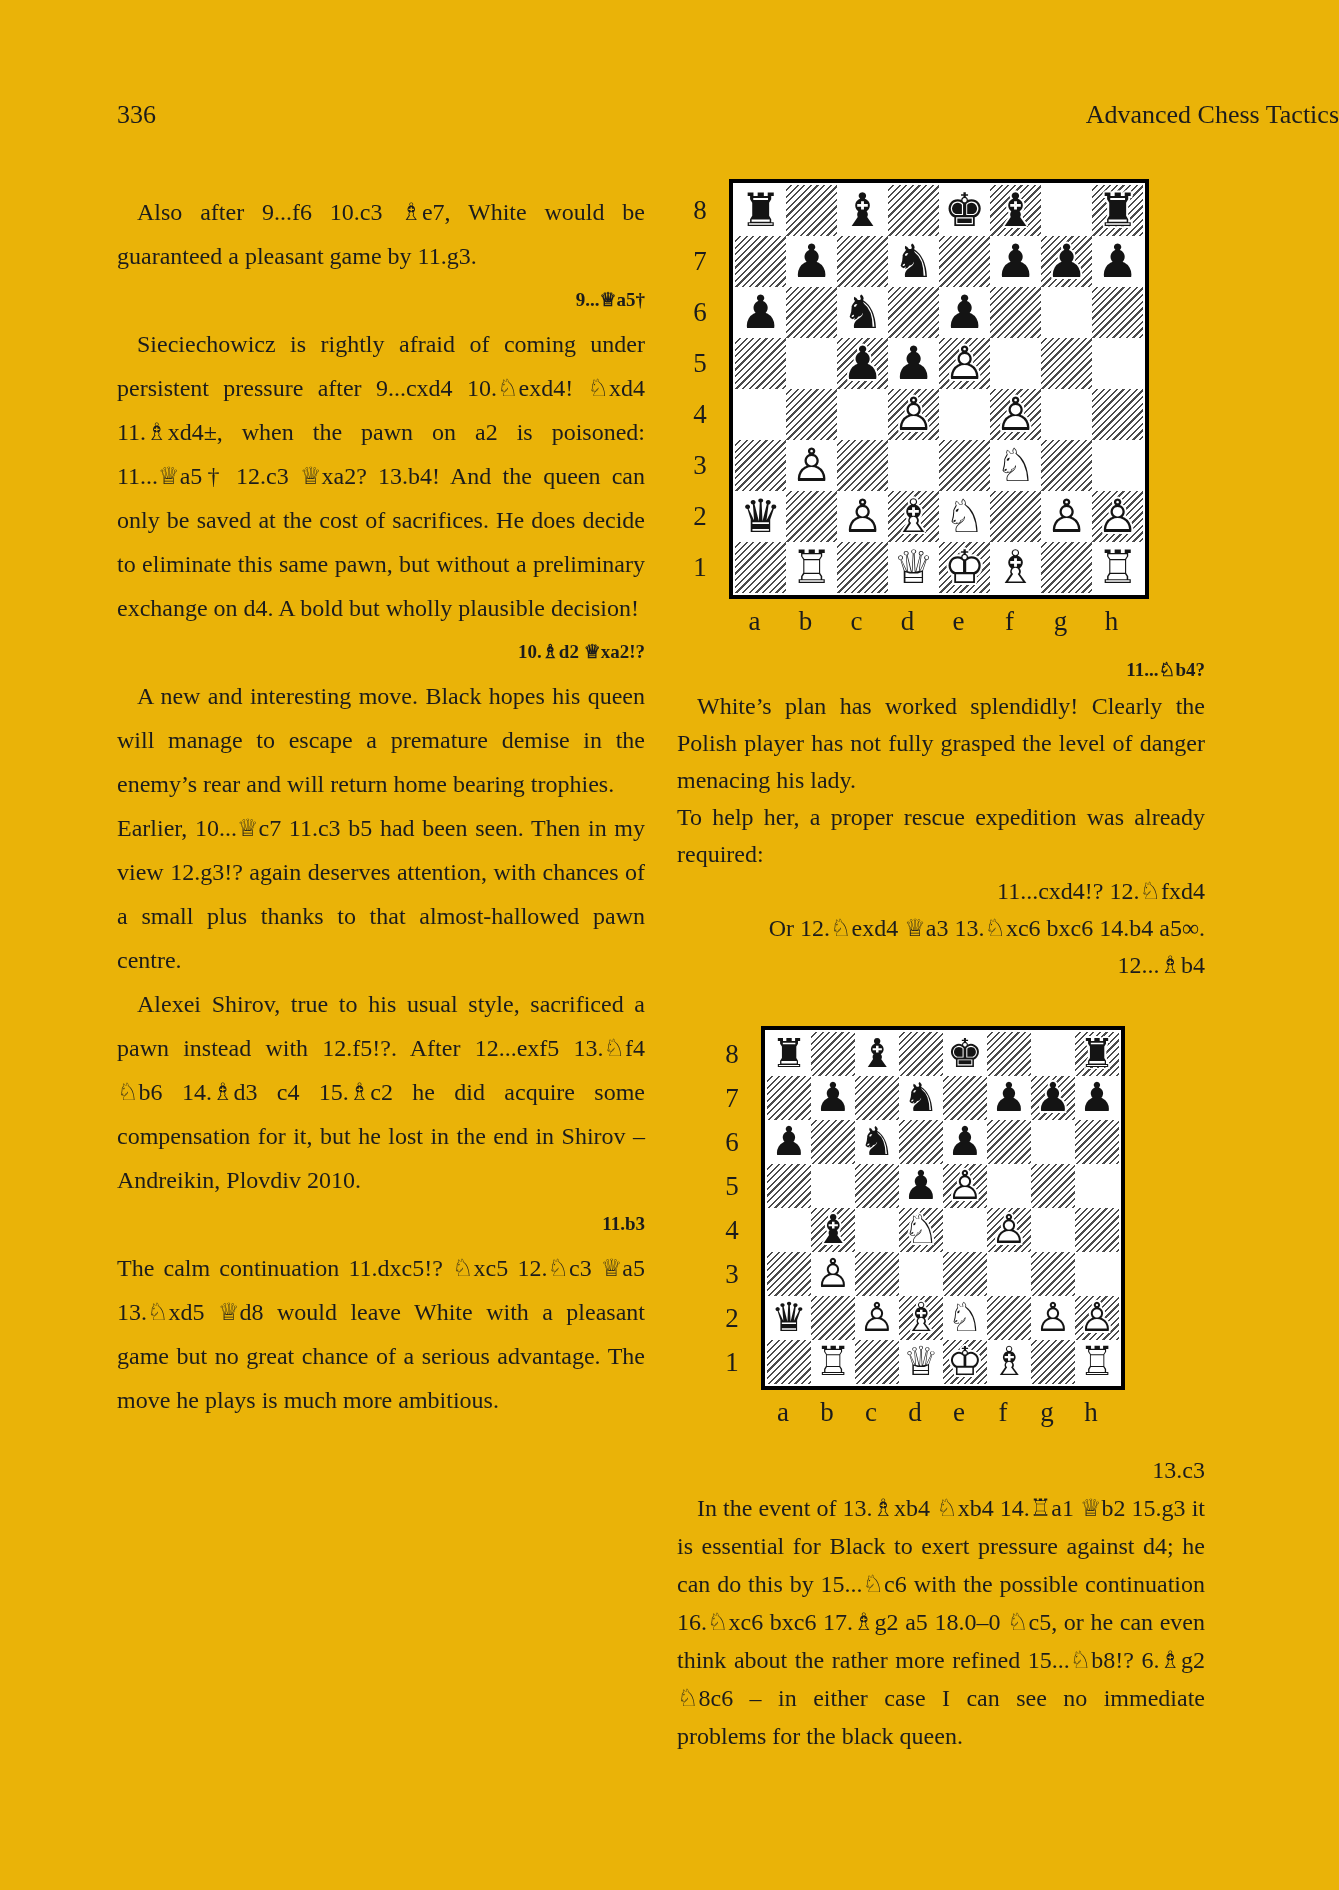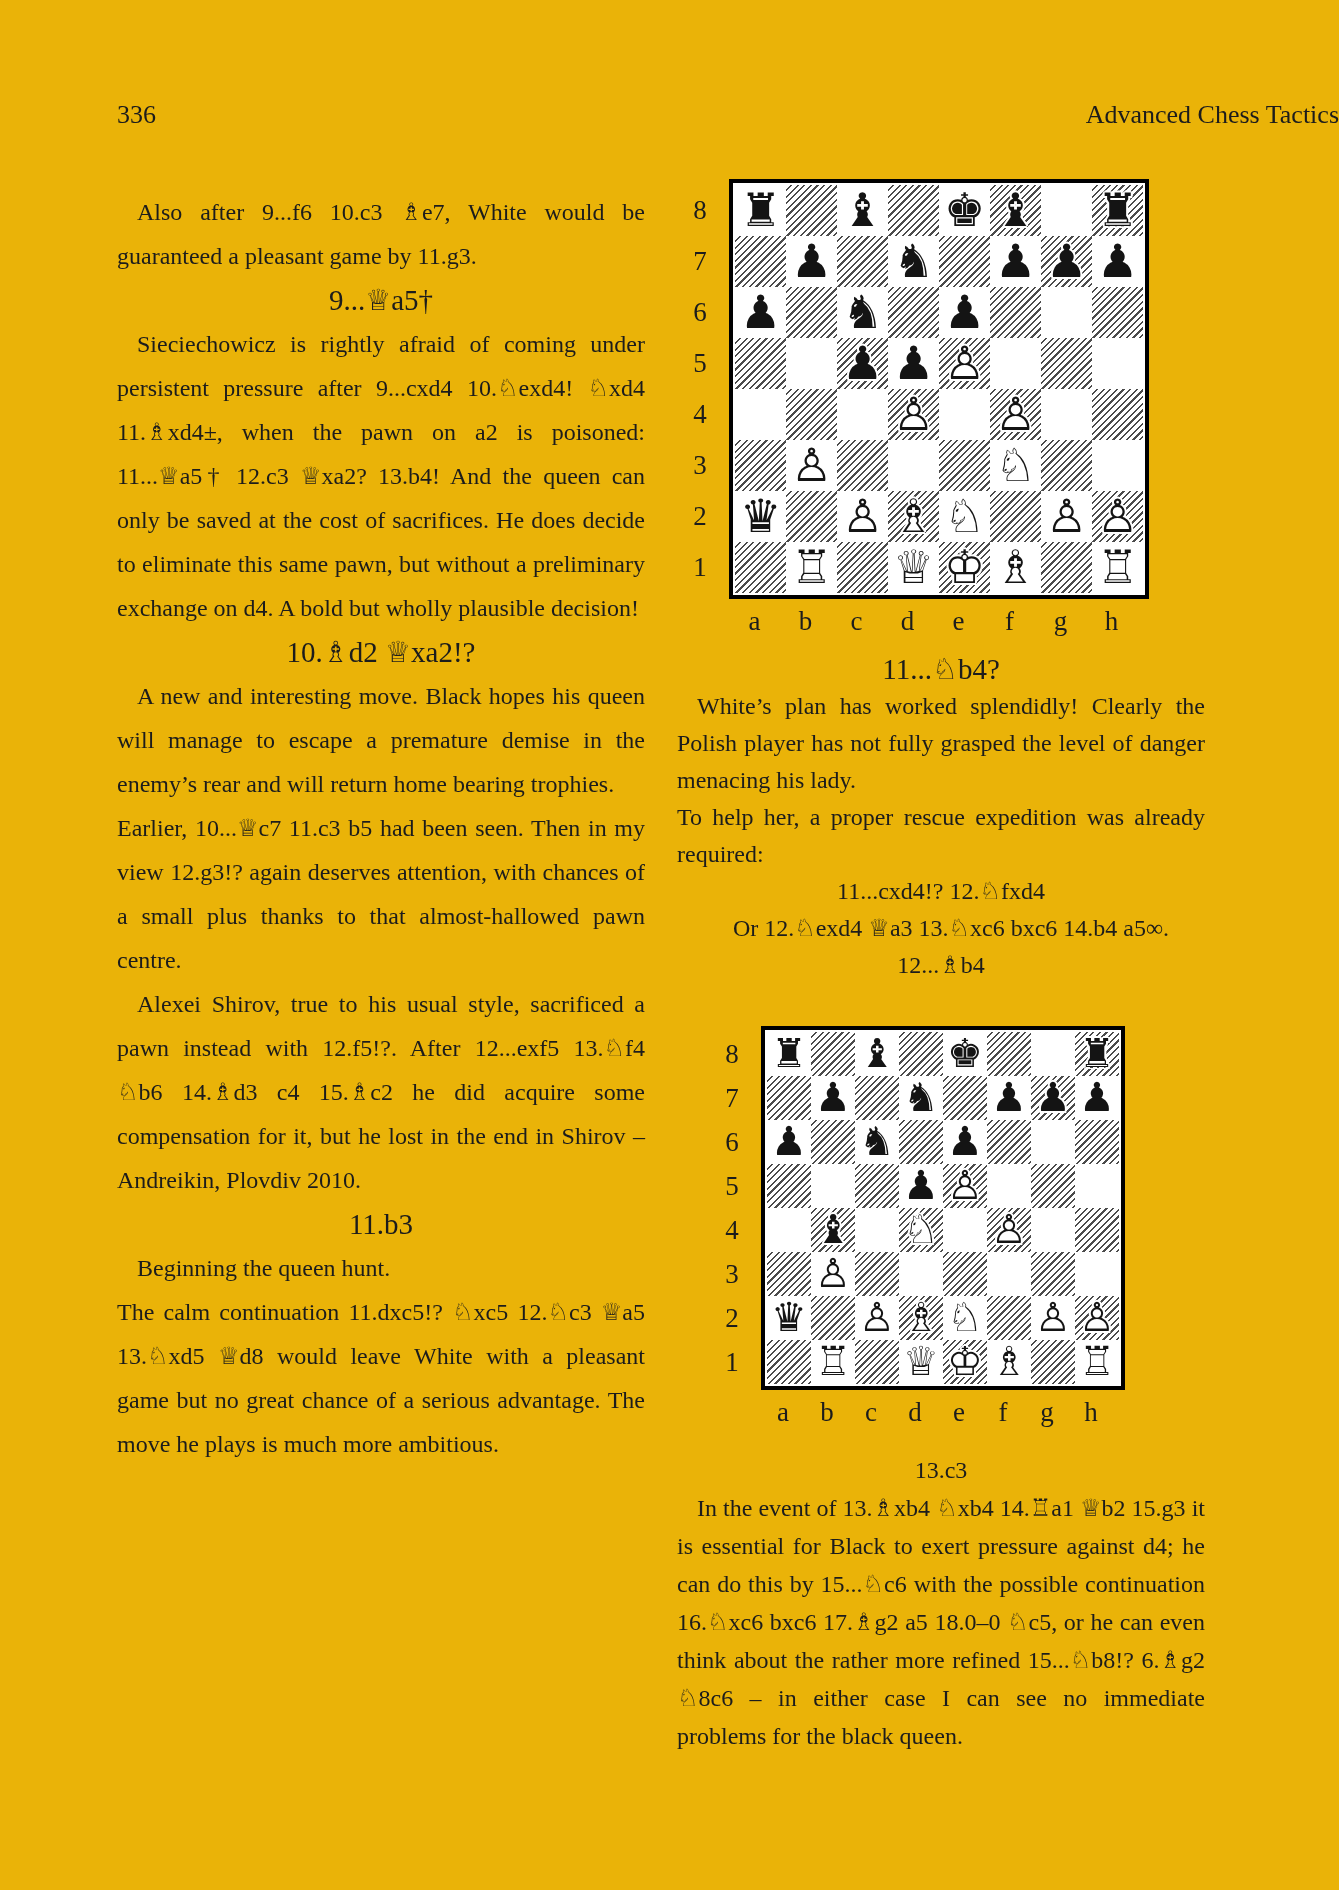--- a/index.html
+++ b/index.html
@@ -12,31 +12,31 @@
   .running-head{position:absolute;top:100px;left:0;width:100%;font-size:26px;}
   .page-num{position:absolute;left:117px;top:0;}
   .head-title{display:block;text-align:right;margin-left:9px;}
 
   .col{position:absolute;width:528px;text-align:justify;font-size:24px;}
   .col-left{left:117px;top:190px;line-height:44px;}
   .rc1{left:677px;top:651px;line-height:37px;}
   .rc2{left:677px;top:1424px;line-height:38px;margin-top:27px;}
 
   .col p, .col h3, .col div.vline{margin:0;padding:0;}
-  h3.mv{font-weight:normal;font-size:29px;text-align:center;}
+  h3.mv{font-weight:bold;font-size:19px;text-align:right;}
   .indent{text-indent:20px;}
   .mt-sm{margin-top:4px;}
   .mt-h1{margin-top:28px;}
   .mt-h2{margin-top:22px;}
   .mt-h3{margin-top:26px;}
   .mt-p{margin-top:32px;}
   .mt-p2{margin-top:34px;}
   .mt-p3{margin-top:40px;}
   .mt-xs{margin-top:6px;}
-  .vline{text-align:center;}
+  .vline{text-align:right;}
 
   
   .board-wrap{position:absolute;display:flex;align-items:flex-start;}
   .d1{--sq:51px;--pf:46px;}
   .d2{--sq:44px;--pf:40px;}
   .rank-col{width:28px;padding-top:6px;}
   .rank-col div{height:var(--sq);line-height:var(--sq);text-align:center;
     font-size:27px;font-family:"Liberation Serif",serif;}
   .board-outer{margin-left:15px;}
   .board-frame{border:4px solid #000;background:#fff;padding:2px;}
@@ -65,21 +65,20 @@
 
   <div class="col col-left">
     <p class="indent">Also after 9...f6 10.c3 ♗e7, White would be guaranteed a pleasant game by 11.g3.</p>
     <h3 class="mv mt-h1">9...♕a5†</h3>
     <p class="indent mt-sm">Sieciechowicz is rightly afraid of coming under persistent pressure after 9...cxd4 10.♘exd4! ♘xd4 11.♗xd4±, when the pawn on a2 is poisoned: 11...♕a5† 12.c3 ♕xa2? 13.b4! And the queen can only be saved at the cost of sacrifices. He does decide to eliminate this same pawn, but without a preliminary exchange on d4. A bold but wholly plausible decision!</p>
     <h3 class="mv mt-h2">10.♗d2 ♕xa2!?</h3>
     <p class="indent mt-xs">A new and interesting move. Black hopes his queen will manage to escape a premature demise in the enemy’s rear and will return home bearing trophies.</p>
     <p class="mt-p">Earlier, 10...♕c7 11.c3 b5 had been seen. Then in my view 12.g3!? again deserves attention, with chances of a small plus thanks to that almost-hallowed pawn centre.</p>
     <p class="indent">Alexei Shirov, true to his usual style, sacrificed a pawn instead with 12.f5!?. After 12...exf5 13.♘f4 ♘b6 14.♗d3 c4 15.♗c2 he did acquire some compensation for it, but he lost in the end in Shirov – Andreikin, Plovdiv 2010.</p>
     <h3 class="mv mt-h3">11.b3</h3>
-    <p class="indent">Beginning the queen hunt.</p>
     <p class="mt-p2">The calm continuation 11.dxc5!? ♘xc5 12.♘c3 ♕a5 13.♘xd5 ♕d8 would leave White with a pleasant game but no great chance of a serious advantage. The move he plays is much more ambitious.</p>
   </div>
 
   <div class="board-wrap d1" style="left:686px;top:179px;">
       <div class="rank-col">
         <div>8</div>
         <div>7</div>
         <div>6</div>
         <div>5</div>
         <div>4</div>

